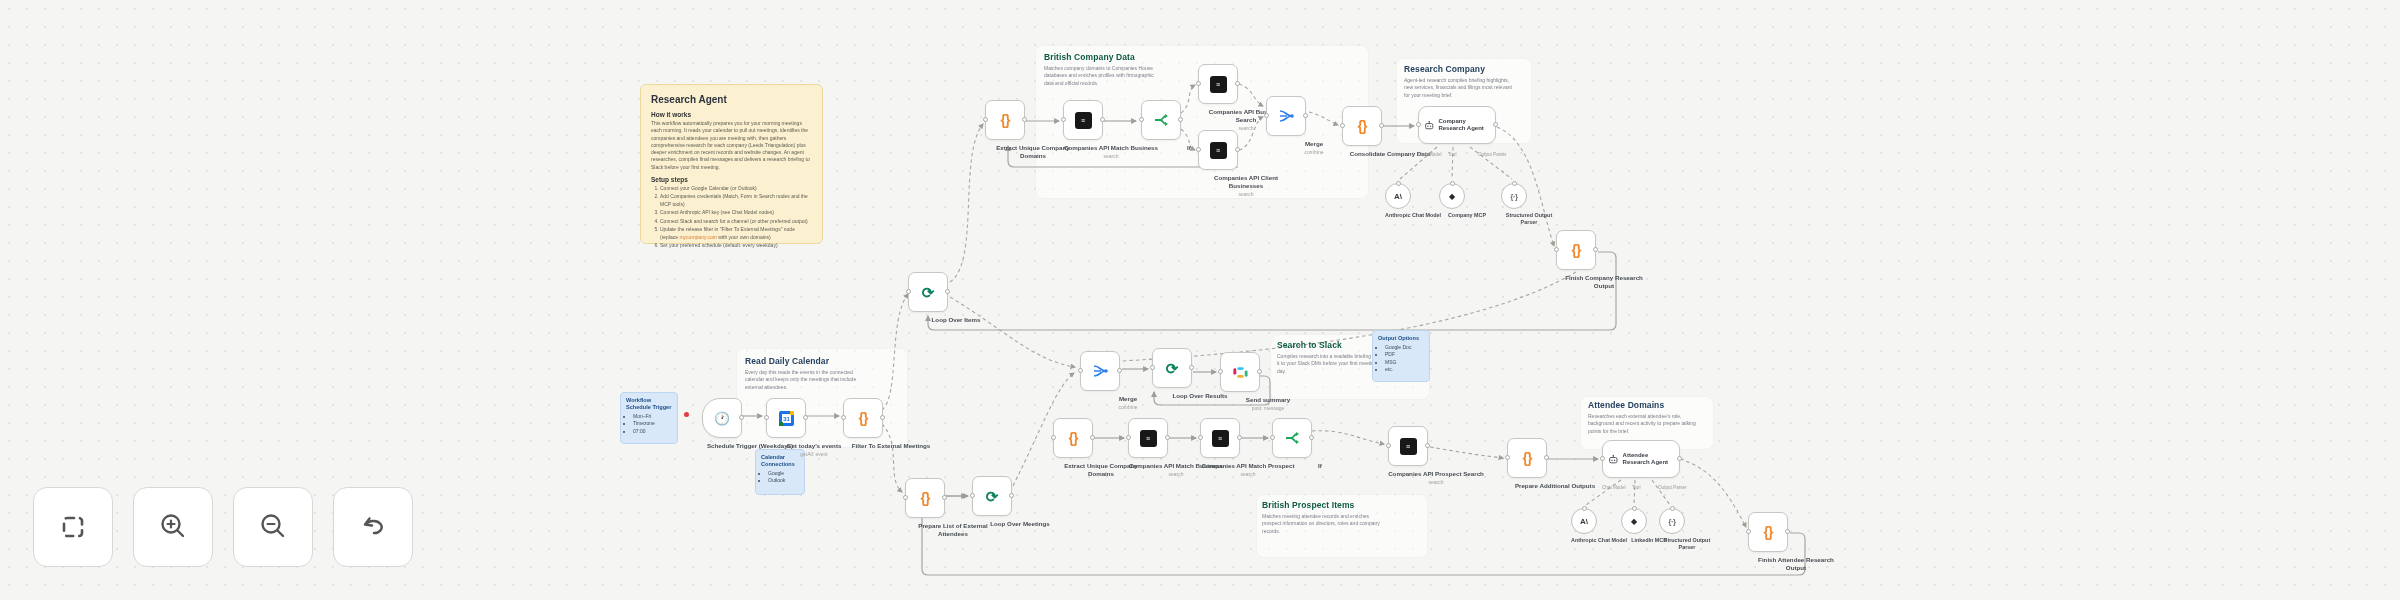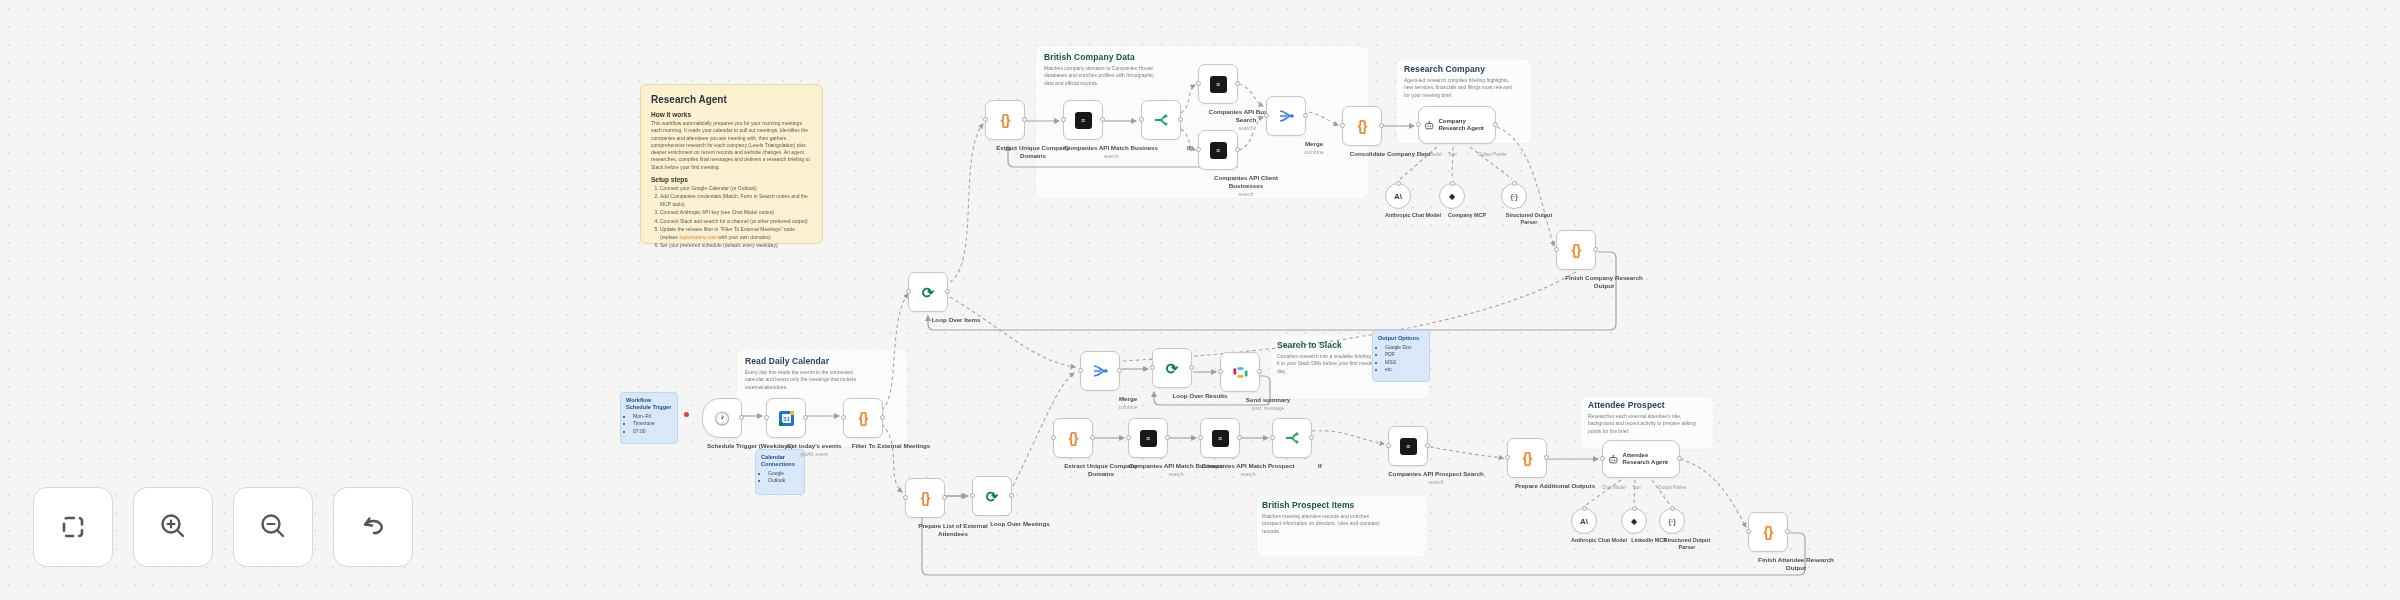--- a/index.html
+++ b/index.html
@@ -187,21 +187,21 @@
   </div>
   <div class="sec" style="left:1277px;top:340px;width:150px;">
     <p class="sec-h h-green">Search to Slack</p>
     <p class="sec-d" style="width:118px;">Compiles research into a readable briefing and posts it to your Slack DMs before your first meeting of the day.</p>
   </div>
   <div class="sec" style="left:1262px;top:500px;width:160px;">
     <p class="sec-h h-green">British Prospect Items</p>
     <p class="sec-d" style="width:120px;">Matches meeting attendee records and enriches prospect information on directors, roles and company records.</p>
   </div>
   <div class="sec" style="left:1588px;top:400px;width:125px;">
-    <p class="sec-h h-navy">Attendee Prospect</p>
+    <p class="sec-h h-navy">Attendee Domains</p>
     <p class="sec-d" style="width:112px;">Researches each external attendee's role, background and recent activity to prepare talking points for the brief.</p>
   </div>
 
   <div class="red-dot" style="left:684px;top:412px;"></div>
 
   <div class="node trigger" style="left:702px;top:398px;">
     <div class="nbox no-in">
         <span class="ic-clock">🕐</span>
       </div>
     <div class="nlabel">Schedule Trigger (Weekdays)</div>

